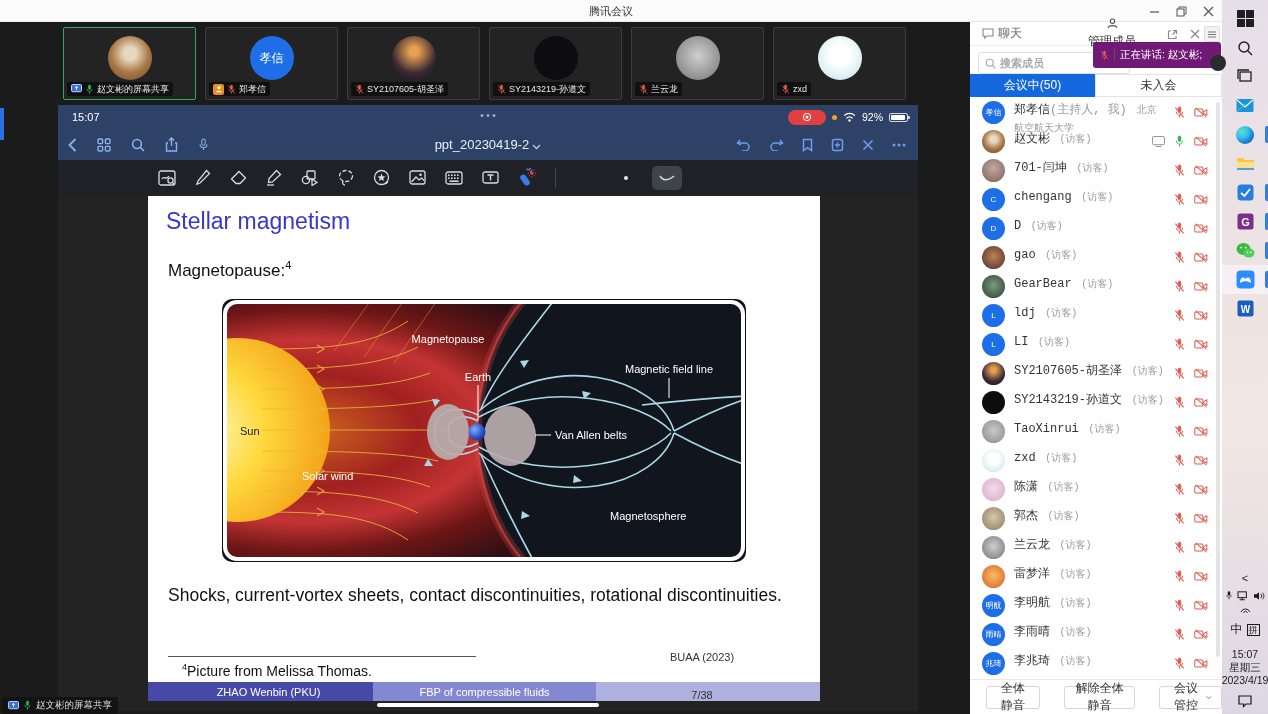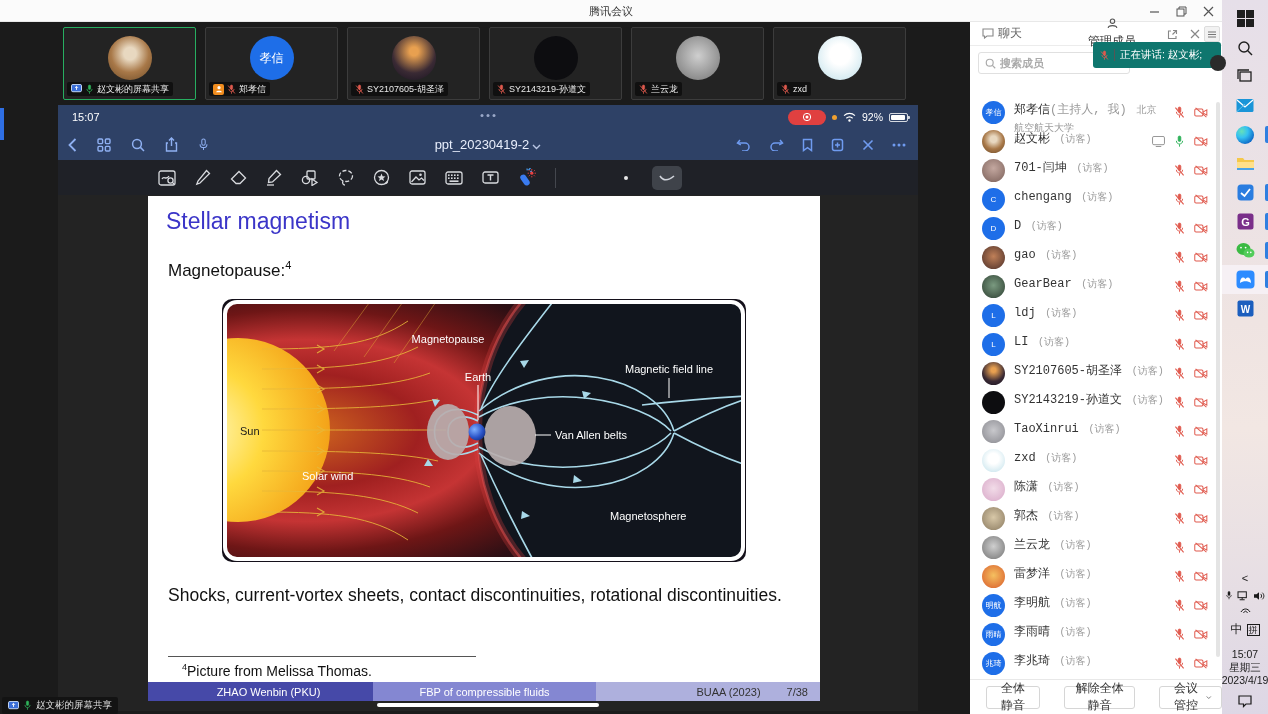--- a/index.html
+++ b/index.html
@@ -61,40 +61,40 @@
   .slide-sub { position:absolute; left:20px; top:63px; font-size:17px; }
   .slide-sub sup { font-size:11px; }
   .diagram { position:absolute; left:74px; top:103px; width:524px; height:263px; }
   .slide-body { position:absolute; left:20px; top:386px; width:618px; font-size:17.5px; line-height:1.55; }
   .footrule { position:absolute; left:20px; top:460px; width:308px; border-top:1.5px solid #555; }
   .footnote { position:absolute; left:34px; top:466px; font-size:14px; }
   .footnote sup { font-size:9px; }
   .slide-footer { position:absolute; left:0; bottom:0; width:672px; height:19px; display:flex; font-size:11px; }
   .sf1 { width:225px; background:#4649a8; color:#fff; display:flex; align-items:center; justify-content:center;padding-left:16px; }
   .sf2 { width:223px; background:#8487d2; color:#fff; display:flex; align-items:center; justify-content:center; }
-  .sf3 { width:224px; background:#aeb0dd; color:#333; display:flex; align-items:center; justify-content:flex-end; gap:26px; padding-right:12px; }
+  .sf3 { width:224px; background:#aeb0dd; color:#333; display:flex; align-items:center; justify-content:flex-end; gap:26px; padding-right:12px;flex-direction:column; }
 
   .blue-handle { position:absolute; left:0; top:86px; width:4px; height:32px; background:#2f6fe4; }
   .share-banner { position:absolute; left:2px; top:675px; height:17px; background:rgba(18,18,18,.92); border-radius:2px; display:flex; align-items:center; gap:4px; padding:0 6px; }
   .share-banner span { color:#ddd; font-size:9.5px; }
 
   
   .panel { position:absolute; left:970px; top:22px; width:252px; height:692px; background:#fff; }
   .ptabs { position:absolute; left:0; top:0; right:0; height:24px; border-bottom:1px solid #ececec; display:flex; align-items:center; }
   .ptab { display:flex; align-items:center; gap:4px; font-size:12px; color:#666; }
   .ptab.t1 { margin-left:12px; }
   .ptab.t2 { margin-left:66px; color:#333;flex-direction:column; }
   .ptab-icons { position:absolute; right:22px; top:0; height:24px; display:flex; align-items:center; gap:12px; }
   .phandle { position:absolute; right:2px; top:4px; width:16px; height:16px; background:#f2f2f2; border:1px solid #ddd; border-radius:2px; display:flex; align-items:center; justify-content:center; }
 
   .searchrow { position:absolute; left:8px; top:30px; width:152px; height:22px; background:#fff; border:1px solid #e0e0e0; border-radius:3px; display:flex; align-items:center; gap:4px; padding:0 6px; }
   .searchrow input { border:none; outline:none; width:110px; font-size:11px; color:#333; background:transparent; font-family:"Liberation Sans",sans-serif;font-weight:bold; }
   .searchrow input::placeholder { color:#aaa; }
 
-  .speaking { position:absolute; left:123px; top:20px; width:128px; height:26px; background:#0f766e; border-radius:3px; display:flex; align-items:center; gap:5px; padding:0 7px; z-index:5; }
+  .speaking { position:absolute; left:123px; top:20px; width:128px; height:26px; background:#701a75; border-radius:3px; display:flex; align-items:center; gap:5px; padding:0 7px; z-index:5; }
   .speaking .sdiv { width:1px; height:12px; background:#555; }
   .speaking span { color:#fff; font-size:10.5px; white-space:nowrap; }
   .speaking::after { content:""; position:absolute; right:-5px; bottom:-3px; width:16px; height:16px; border-radius:50%; background:#2b2b2b; }
 
   .segs { position:absolute; left:0; top:52px; width:252px; height:23px; display:flex; }
   .seg { flex:1; display:flex; align-items:center; justify-content:center; font-size:12px; }
   .seg.on { background:#1567dd; color:#fff; }
   .seg.off { background:#fff; color:#333; border:1px solid #e4e4e4; }
 
   .mlist { position:absolute; left:0; top:76px; width:252px; height:581px; overflow:hidden; }
@@ -619,20 +619,24 @@
             <rect x="6" y="1" width="4" height="8" rx="2"></rect>
             <path d="M3.5,8 c0,3 2,4.6 4.5,4.6 s4.5,-1.6 4.5,-4.6" fill="none" stroke-width="1.4"></path>
             <line x1="8" y1="13" x2="8" y2="16.5" stroke-width="1.4"></line>
             <line x1="2" y1="2" x2="14" y2="16" stroke-width="1.6"></line>
           </g>
         </svg>
       <span class="sdiv"></span>
       <span>正在讲话: 赵文彬;</span>
     </div>
 
+    <div class="segs">
+      <span class="seg on">会议中(50)</span>
+      <span class="seg off">未入会</span>
+    </div>
 
     <div class="mlist">
 
         <div class="mrow">
           <span class="avatar" style="background: rgb(30, 110, 232);">
             <i>孝信</i>
           </span>
           <span class="mtext">
             <span class="mname"><span>郑孝信</span><span class="msuffix">(主持人, 我)</span></span>
             <span class="msub">北京航空航天大学</span>

